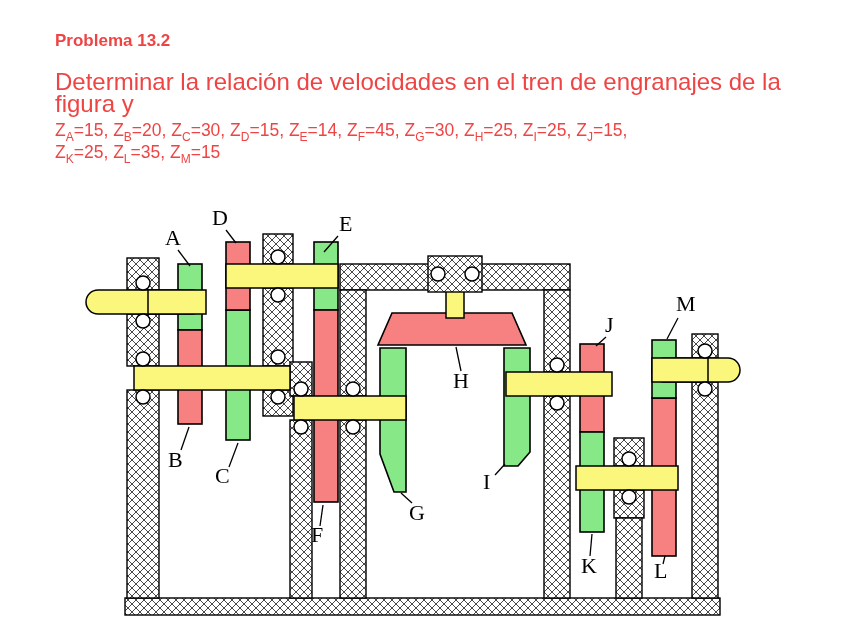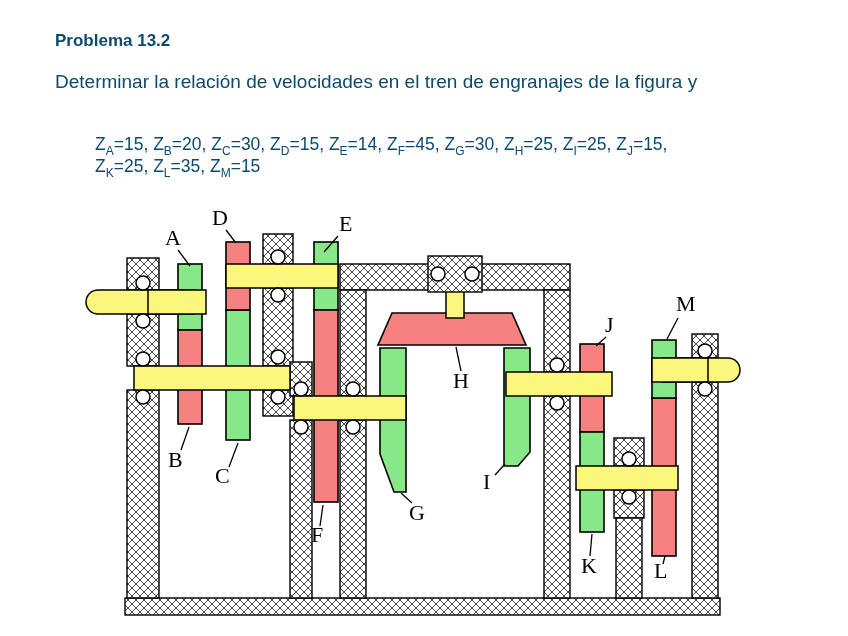--- a/index.html
+++ b/index.html
@@ -1,21 +1,21 @@
 <!DOCTYPE html>
 <html style="--c-green: #86E886; --c-red: #F78181; --c-shaft: #FBF77D; --c-hatch_line: #333333;"><head>
 <meta charset="utf-8">
 <style>
   html,body{margin:0;padding:0;background:#ffffff;}
   .page{position:relative;width:848px;height:636px;background:#ffffff;overflow:hidden;
-        font-family:"Liberation Sans",sans-serif;color:#0c4a6e;}
+        font-family:"Liberation Sans",sans-serif;color:#ef4444;}
   .tb-title{position:absolute;left:55px;top:31px;font-size:17px;font-weight:bold;line-height:1.2;}
-  .tb-statement{position:absolute;left:55px;top:71px;width:745px;font-size:19px;line-height:22px;}
+  .tb-statement{position:absolute;left:55px;top:71px;width:745px;font-size:24px;line-height:22px;}
   .tb-statement span{display:block;}
-  .tb-teeth{position:absolute;left:55px;top:133px;width:745px;font-size:17.5px;line-height:22px;margin-left:40px;}
+  .tb-teeth{position:absolute;left:55px;top:119px;width:745px;font-size:17.5px;line-height:22px;}
   .tb-teeth .zi{white-space:nowrap;}
   sub{font-size:12px;line-height:0;}
   svg.diagram{position:absolute;left:0;top:0;}
   .housing{fill:url(#xh);stroke:#000;stroke-width:1.4;}
   .gear-green{fill:var(--c-green,#86E886);stroke:#000;stroke-width:1.6;}
   .gear-red{fill:var(--c-red,#F78181);stroke:#000;stroke-width:1.6;}
   .shaft{fill:var(--c-shaft,#FBF77D);stroke:#000;stroke-width:1.5;}
   .ball{fill:#fff;stroke:#000;stroke-width:1.5;}
   .leader{stroke:#000;stroke-width:1.3;}
   .lbl{font-family:"Liberation Serif",serif;font-size:22px;fill:#000;}

